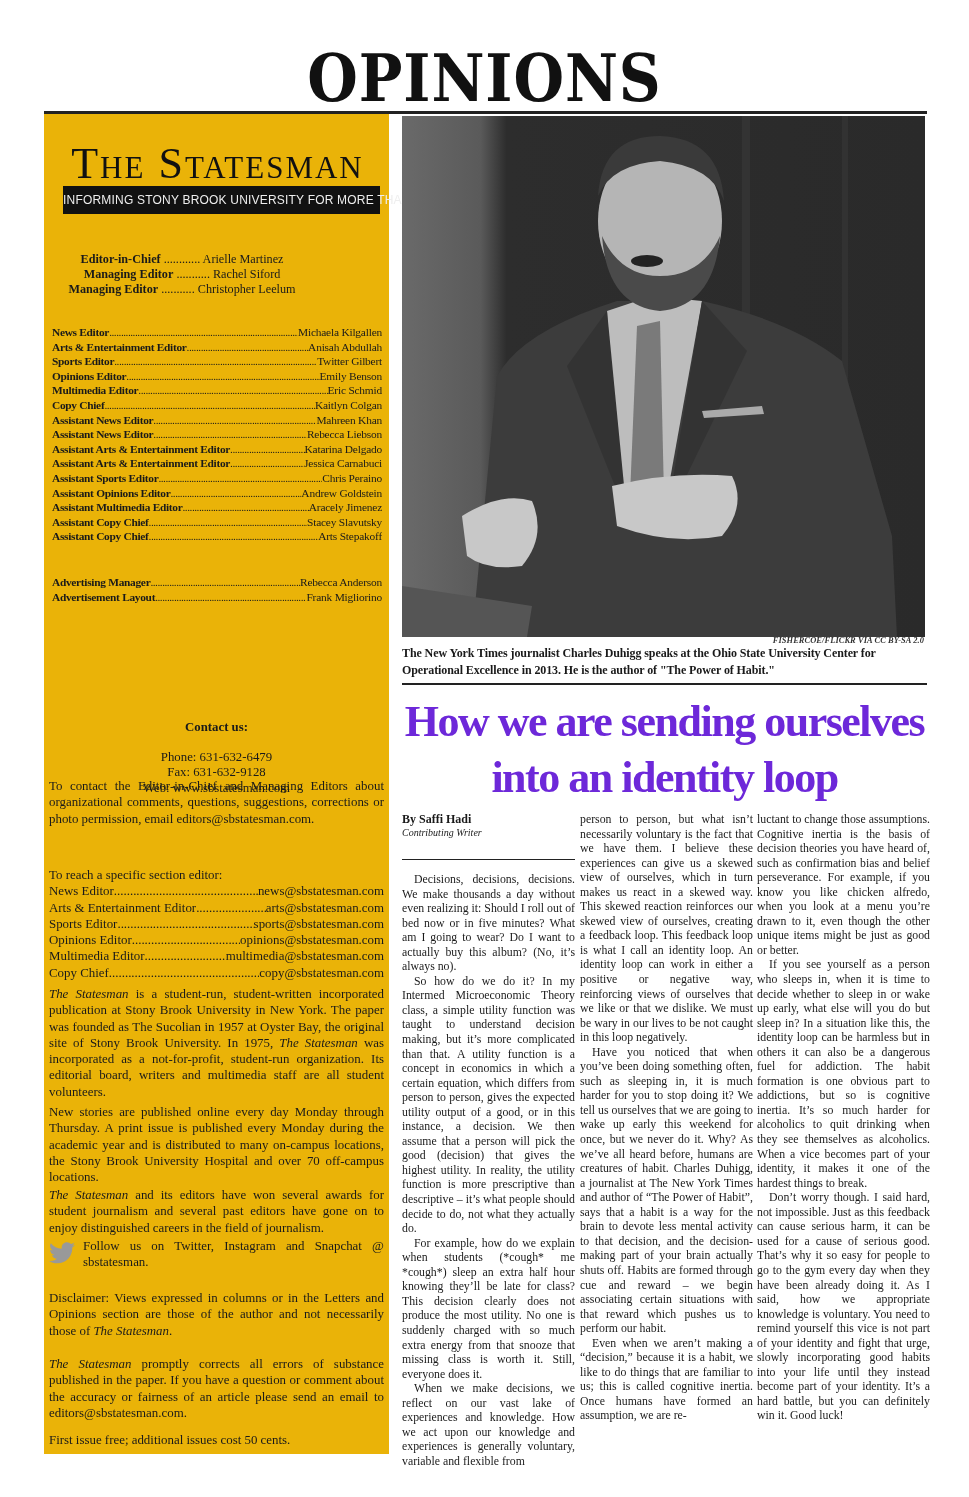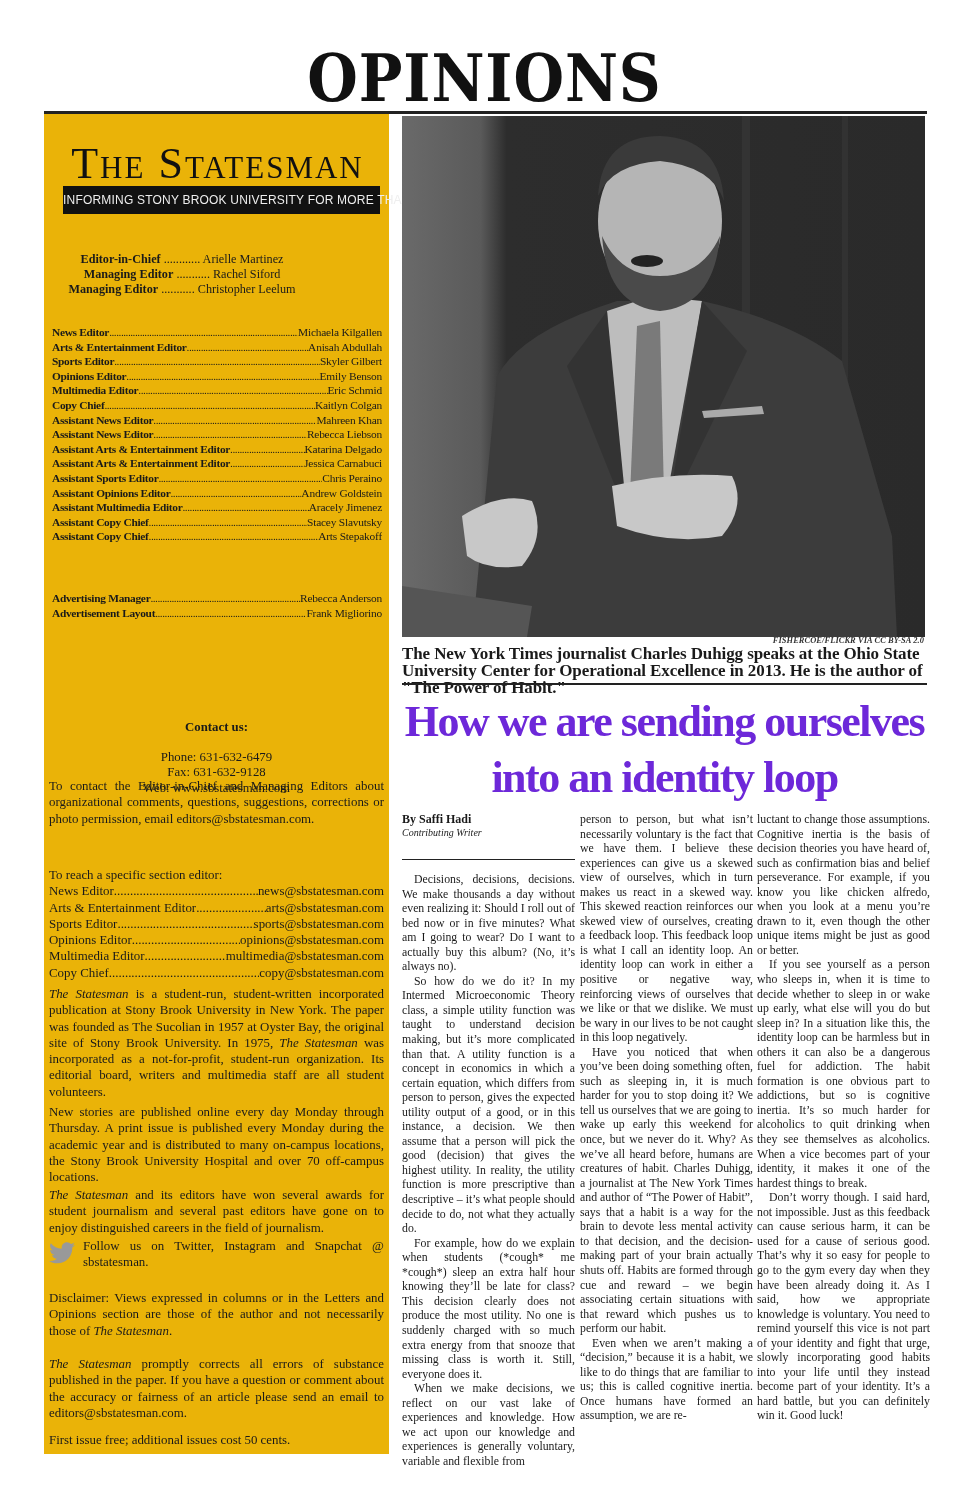--- a/index.html
+++ b/index.html
@@ -13,35 +13,35 @@
   .masthead-name { font-family: "Liberation Serif", serif; font-size: 44px; letter-spacing: 2px; line-height: 40px; color: #111; font-variant: small-caps; white-space: nowrap; }
   .masthead-tag { background: #111; color: #eee; font-family: "Liberation Sans", sans-serif; font-size: 12px; letter-spacing: 0.2px; padding: 7px 0; margin-top: 2px; white-space: nowrap; margin-left: 8px; }
   .top-editors { position: absolute; left: 0; top: 138px; width: 276px; text-align: center; font-size: 12.2px; line-height: 15px; }
   .top-editors b { font-weight: bold; }
   .roster { position: absolute; left: 8px; top: 211px; width: 330px; font-size: 11.4px; line-height: 14.6px; }
   .roster-row { display: flex; white-space: nowrap; overflow: hidden; }
   .roster-row .role { font-weight: bold; letter-spacing: -0.3px; }
   .roster-row .dots { flex: 1; overflow: hidden; white-space: nowrap; letter-spacing: -0.5px; }
   .roster-row .dots::after { content: "........................................................................................................................................................"; }
   .roster-row .name { letter-spacing: -0.2px; }
-  .ads { position: absolute; left: 8px; top: 461px; width: 330px; font-size: 11.4px; line-height: 14.6px; margin-top: 16px; }
+  .ads { position: absolute; left: 8px; top: 461px; width: 330px; font-size: 11.4px; line-height: 14.6px; }
   .contact { position: absolute; left: 0; top: 606px; width: 345px; text-align: center; font-size: 12.8px; line-height: 15.5px; }
   .contact .head { font-weight: bold; margin-bottom: 14px; }
   .sb-text { position: absolute; left: 5px; width: 335px; font-size: 12.9px; line-height: 16.3px; text-align: justify; }
   .sb-text i { font-style: italic; }
   .email-row { display: flex; white-space: nowrap; overflow: hidden; }
   .email-row .dots { flex: 1; overflow: hidden; white-space: nowrap; }
   .email-row .dots::after { content: "................................................................................................................"; }
   .twitter { display: flex; align-items: flex-start; }
   .twitter svg { flex: 0 0 auto; margin-right: 8px; margin-top: 4px; }
 
   
   .photo { position: absolute; left: 402px; top: 116px; width: 523px; height: 521px; overflow: hidden; background: #3a3a3a; }
   .credit { position: absolute; left: 402px; top: 636px; width: 522px; text-align: right; font-size: 8.4px; font-style: italic; font-weight: bold; color: #333; letter-spacing: 0.1px; }
-  .caption { position: absolute; left: 402px; top: 645px; width: 525px; font-weight: bold; font-size: 17px; line-height: 17px; color: #1a1a1a; letter-spacing: -0.1px; }
+  .caption { position: absolute; left: 402px; top: 645px; width: 525px; font-weight: bold; font-size: 12px; line-height: 17px; color: #1a1a1a; letter-spacing: -0.1px; }
   .caption-rule { position: absolute; left: 402px; top: 683px; width: 525px; height: 2px; background: #222; }
   .headline { position: absolute; left: 402px; top: 694px; width: 525px; text-align: center; font-family: "Liberation Serif", serif; font-weight: bold; font-size: 44px; line-height: 56px; letter-spacing: -1.5px; color: #6d28d9; }
 
   
   .col { position: absolute; top: 812px; width: 173px; font-size: 11.8px; line-height: 14.55px; text-align: justify; hyphens: manual; }
   .col p { margin: 0; text-indent: 12px; }
   .col p.cont { text-indent: 0; }
   .byline { font-weight: bold; font-size: 12px; line-height: 14px; }
   .byline-role { font-style: italic; font-size: 10px; line-height: 13px; border-bottom: 1.5px solid #222; padding-bottom: 20px; margin-bottom: 12px; }
 </style>
@@ -70,21 +70,21 @@
         <span class="name">Michaela Kilgallen</span>
       </div>
     <div class="roster-row">
         <span class="role">Arts &amp; Entertainment Editor</span>
         <span class="dots"></span>
         <span class="name">Anisah Abdullah</span>
       </div>
     <div class="roster-row">
         <span class="role">Sports Editor</span>
         <span class="dots"></span>
-        <span class="name">Skyler Gilbert</span>
+        <span class="name">Twitter Gilbert</span>
       </div>
     <div class="roster-row">
         <span class="role">Opinions Editor</span>
         <span class="dots"></span>
         <span class="name">Emily Benson</span>
       </div>
     <div class="roster-row">
         <span class="role">Multimedia Editor</span>
         <span class="dots"></span>
         <span class="name">Eric Schmid</span>

